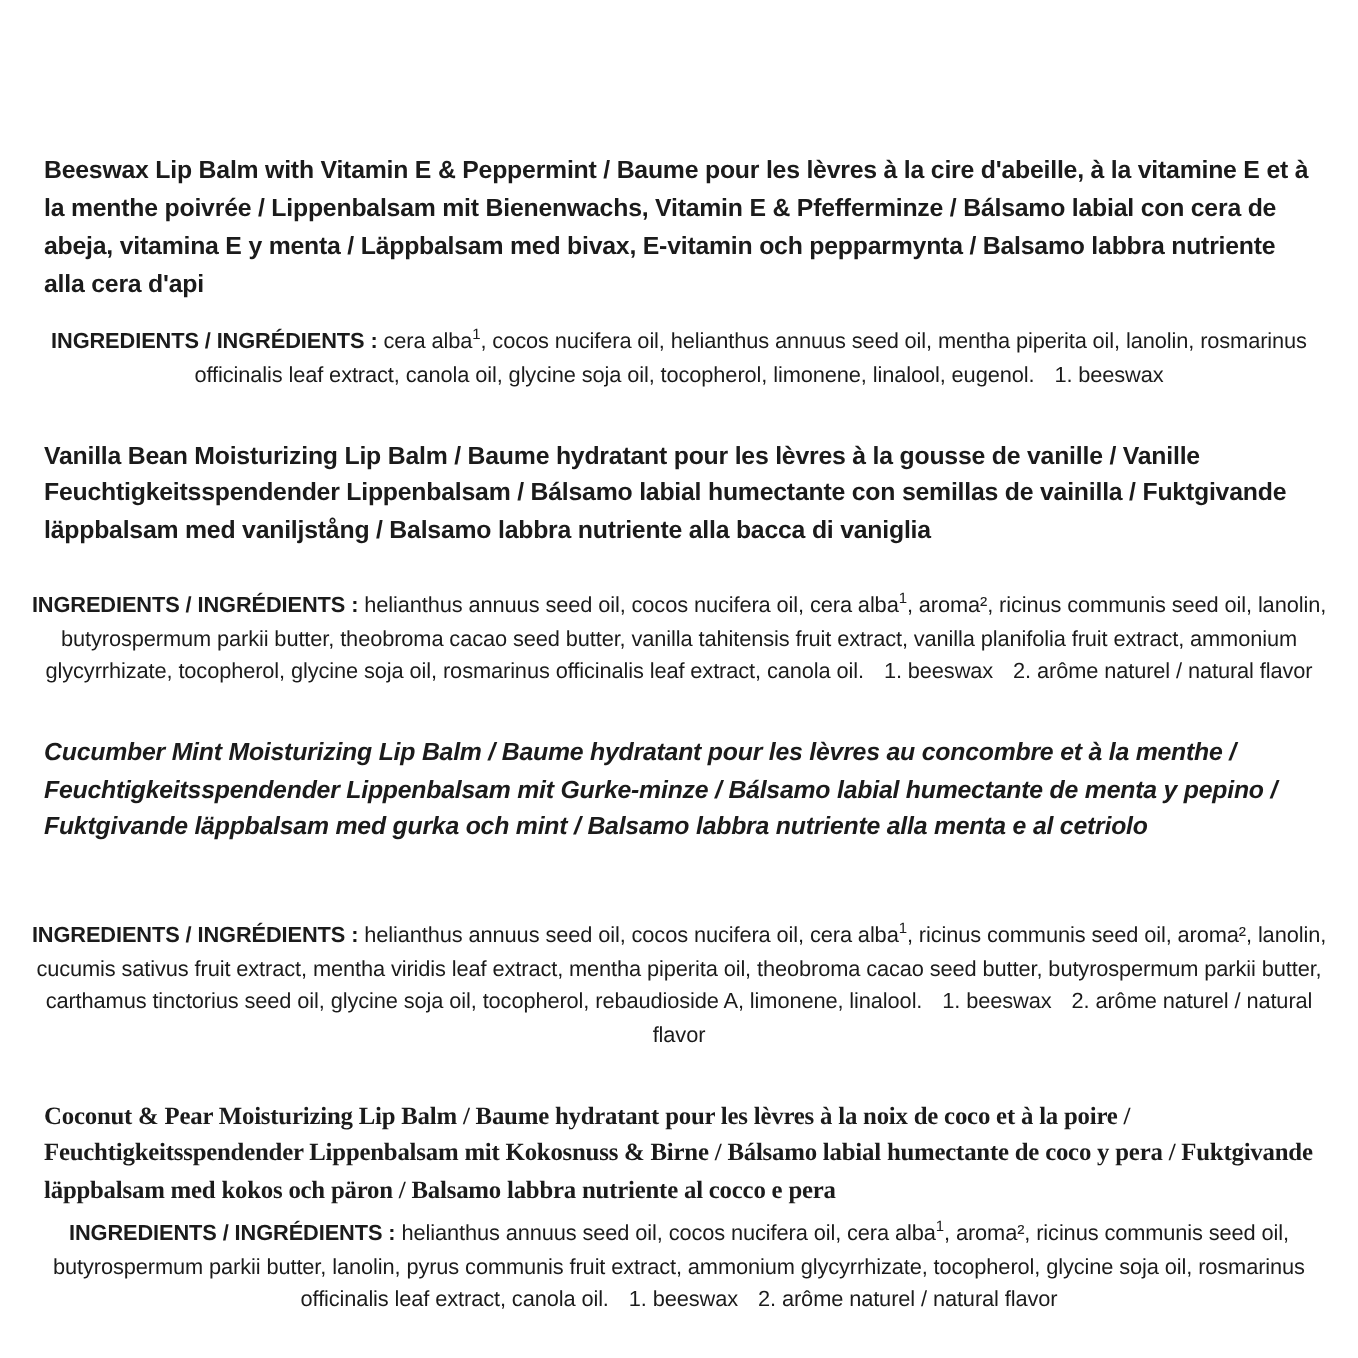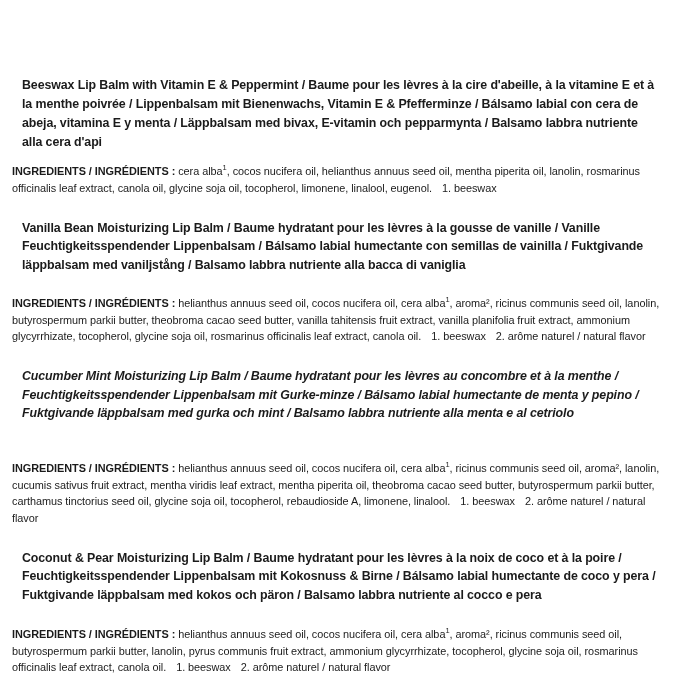--- a/index.html
+++ b/index.html
@@ -28,21 +28,21 @@
     text-align: left;
     font-weight: bold;
     font-size: 12.4px;
     line-height: 1.52;
     letter-spacing: -0.1px;
     margin: 0 14px 11px 14px;
   }
   .ingredients {
     font-size: 10.9px;
     line-height: 1.52;
-    text-align: left;
+    text-align: center;
     margin: 0 4px;
     letter-spacing: -0.05px;
   }
   .ing-label {
     font-weight: bold;
   }
   .ing-body {
     font-weight: normal;
   }
   sup {
@@ -54,21 +54,21 @@
     display: inline-block;
     width: 10px;
   }
   
   #product-0 .product-title { margin-bottom: 12px; }
   #product-0 { margin-bottom: 22px; }
   #product-1 .product-title { margin-bottom: 20px; }
   #product-1 { margin-bottom: 22px; }
   #product-2 .product-title { margin-bottom: 37px; font-style: italic; }
   #product-2 { margin-bottom: 22px; }
-  #product-3 .product-title { margin-bottom: 21px; }
+  #product-3 .product-title { margin-bottom: 4px; font-family: Liberation Serif, serif; }
 </style>
 </head>
 <body>
 
 <div class="page">
 
   <div class="product" id="product-0">
     <div class="product-title">Beeswax Lip Balm with Vitamin E &amp; Peppermint / Baume pour les lèvres à la cire d'abeille, à la vitamine E et à la menthe poivrée / Lippenbalsam mit Bienenwachs, Vitamin E &amp; Pfefferminze / Bálsamo labial con cera de abeja, vitamina E y menta / Läppbalsam med bivax, E-vitamin och pepparmynta / Balsamo labbra nutriente alla cera d'api</div>
     <div class="ingredients">
       <span class="ing-label">INGREDIENTS / INGRÉDIENTS :</span>

